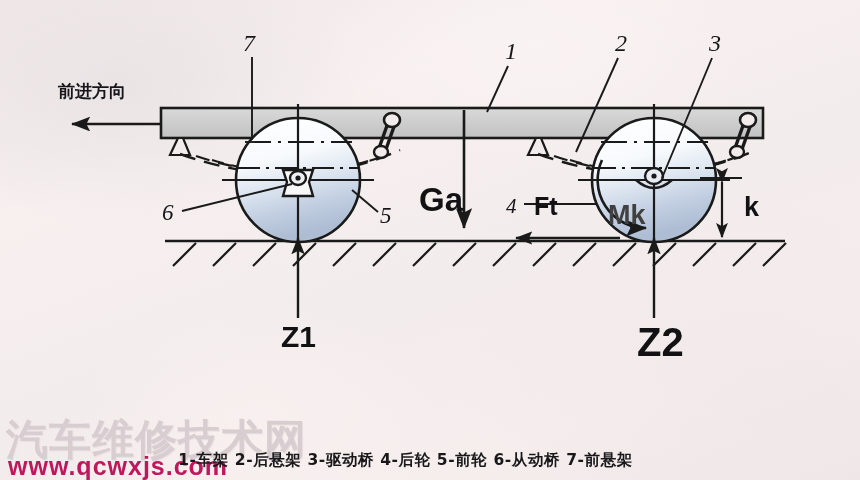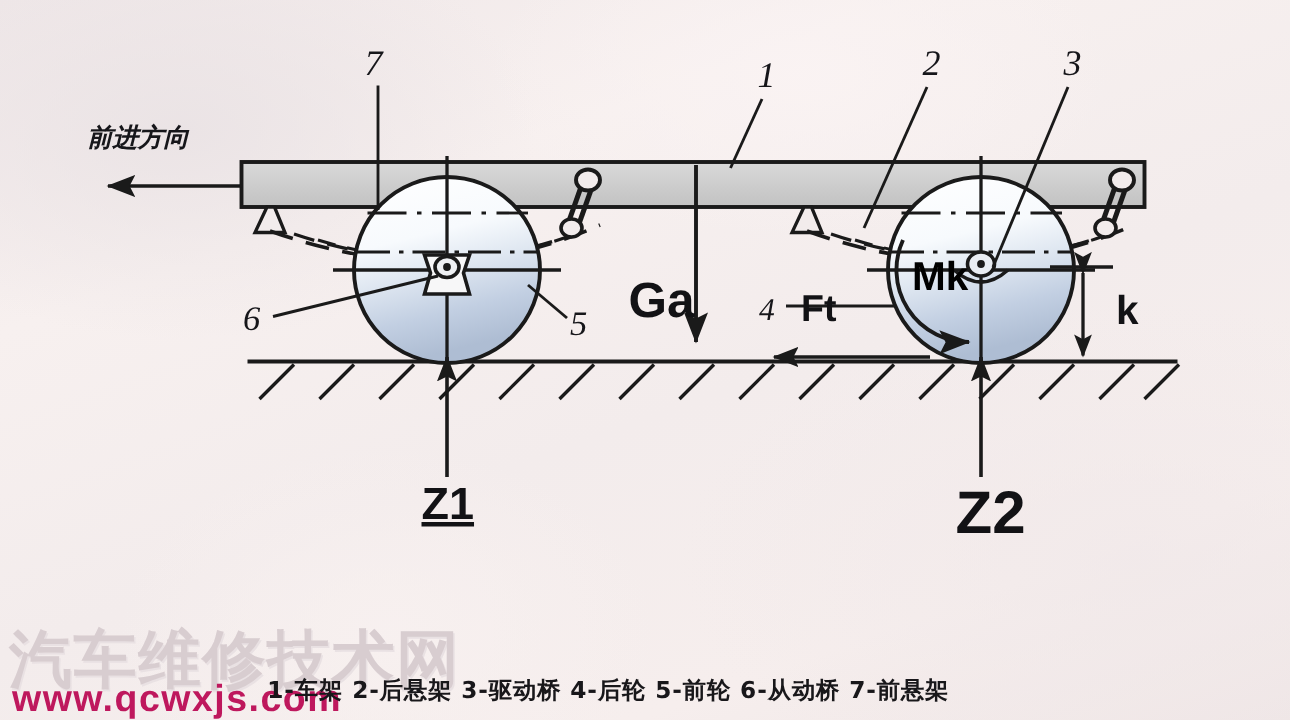--- a/index.html
+++ b/index.html
@@ -224,38 +224,38 @@
       <line x1="508" y1="66" x2="487" y2="112"></line>
       <line x1="618" y1="58" x2="576" y2="152"></line>
       <line x1="712" y1="58" x2="662" y2="178"></line>
       <line x1="524" y1="204" x2="596" y2="204"></line>
       <line x1="378" y1="212" x2="352" y2="190"></line>
       <line x1="182" y1="211" x2="292" y2="184"></line>
     </g>
   </svg>
 
   <div style="position:absolute;left:58px;top:80px;font-family:'DejaVu Sans',sans-serif;
-              font-style:italic;font-weight:bold;font-size:17px;color:#16161a;">前进方向</div>
+              font-weight:bold;font-size:17px;color:#16161a;">前进方向</div>
 
   <div style="position:absolute;left:243px;top:30px;font-size:24px;font-style:italic;color:#16161a;">7</div>
   <div style="position:absolute;left:505px;top:38px;font-size:24px;font-style:italic;color:#16161a;">1</div>
   <div style="position:absolute;left:615px;top:30px;font-size:24px;font-style:italic;color:#16161a;">2</div>
   <div style="position:absolute;left:709px;top:30px;font-size:24px;font-style:italic;color:#16161a;">3</div>
   <div style="position:absolute;left:506px;top:194px;font-size:21px;font-style:italic;color:#16161a;">4</div>
   <div style="position:absolute;left:380px;top:203px;font-size:23px;font-style:italic;color:#16161a;">5</div>
   <div style="position:absolute;left:162px;top:200px;font-size:23px;font-style:italic;color:#16161a;">6</div>
 
   <div style="position:absolute;left:419px;top:181px;font-family:'Liberation Sans',sans-serif;
               font-size:33px;font-weight:600;color:#121215;">Ga</div>
   <div style="position:absolute;left:534px;top:192px;font-family:'Liberation Sans',sans-serif;
               font-size:25px;font-weight:600;color:#121215;">Ft</div>
-  <div style="position:absolute;left:608px;top:169px;font-family:'Liberation Sans',sans-serif;
-              font-size:27px;font-weight:600;color:#000000;">Mk</div>
+  <div style="position:absolute;left:608px;top:200px;font-family:'Liberation Sans',sans-serif;
+              font-size:27px;font-weight:600;color:#404040;">Mk</div>
   <div style="position:absolute;left:281px;top:320px;font-family:'Liberation Sans',sans-serif;
-              font-size:30px;font-weight:600;color:#121215;text-decoration:underline;">Z1</div>
+              font-size:30px;font-weight:600;color:#121215;">Z1</div>
   <div style="position:absolute;left:637px;top:320px;font-family:'Liberation Sans',sans-serif;
               font-size:40px;font-weight:600;color:#121215;">Z2</div>
   <div style="position:absolute;left:744px;top:192px;font-family:'Liberation Sans',sans-serif;
               font-size:27px;font-weight:600;color:#121215;">k</div>
 
   <div class="wm-site">汽车维修技术网</div>
   <div class="wm-url">www.qcwxjs.com</div>
 
   <div class="caption">1-车架  2-后悬架  3-驱动桥  4-后轮  5-前轮  6-从动桥  7-前悬架</div>
 

